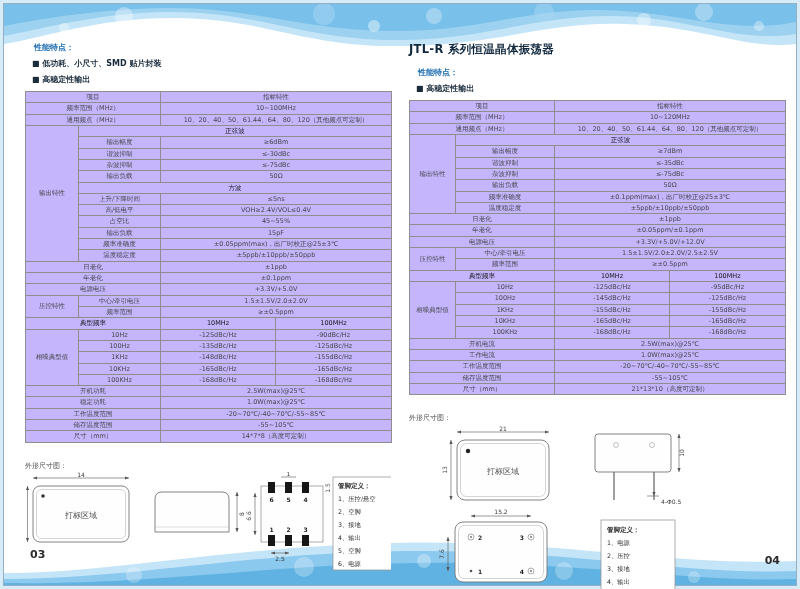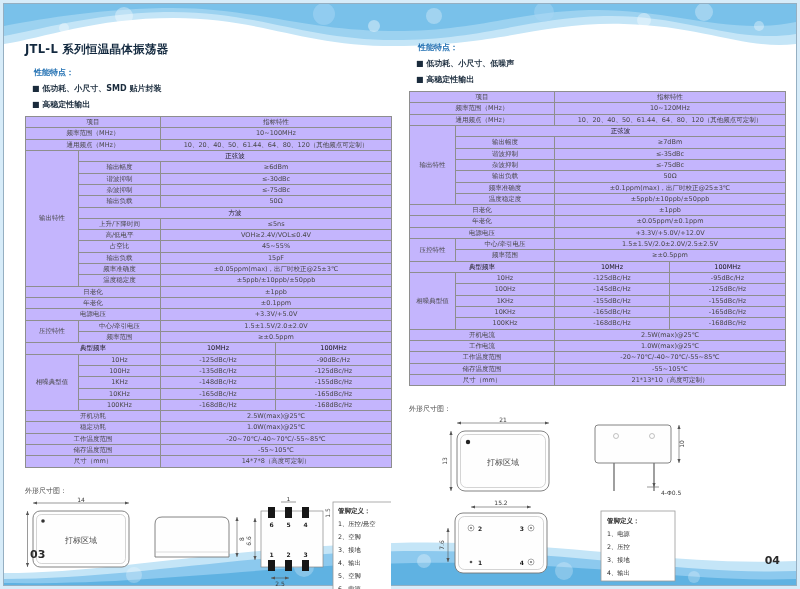--- a/index.html
+++ b/index.html
@@ -61,21 +61,20 @@
   <path d="M0,48 C130,48 240,22 400,20 C570,18 670,44 792,40 V54 H0 Z" fill="#8cc9ee"></path>
   <path d="M0,52 C150,54 260,34 410,32 C580,30 690,52 792,48 V54 H0 Z" fill="#5fb2e2"></path>
   <circle cx="130" cy="44" r="8" fill="rgba(255,255,255,0.25)"></circle>
   <circle cx="300" cy="36" r="10" fill="rgba(255,255,255,0.25)"></circle>
   <circle cx="420" cy="30" r="7" fill="rgba(255,255,255,0.3)"></circle>
   <circle cx="560" cy="40" r="9" fill="rgba(255,255,255,0.25)"></circle>
   <circle cx="690" cy="46" r="6" fill="rgba(255,255,255,0.25)"></circle>
 </svg>
 
 <div class="col col-left">
-  <div class="title">JTL-L 系列恒温晶体振荡器</div>
   <div class="feat-head">性能特点：</div>
   <div class="feat-list">
       <div class="feat">■  低功耗、小尺寸、SMD 贴片封装</div>
       <div class="feat">■  高稳定性输出</div>
     </div>
 
   <table>
     <colgroup>
         <col style="width:53px">
         <col style="width:82px">
@@ -274,23 +273,23 @@
       <text class="pb-item" x="313" y="42">2、空脚</text>
       <text class="pb-item" x="313" y="55">3、接地</text>
       <text class="pb-item" x="313" y="68">4、输出</text>
       <text class="pb-item" x="313" y="81">5、空脚</text>
       <text class="pb-item" x="313" y="94">6、电源</text>
     </g>
   </svg>
 </div>
 
 <div class="col col-right">
+  <div class="title">JTL-R 系列恒温晶体振荡器</div>
   <div class="feat-head">性能特点：</div>
   <div class="feat-list">
-      <div class="feat">■  低功耗、小尺寸、低噪声</div>
       <div class="feat">■  高稳定性输出</div>
     </div>
 
   <table>
     <colgroup>
         <col style="width:46px">
         <col style="width:99px">
         <col style="width:115px">
         <col style="width:116px">
       </colgroup>

